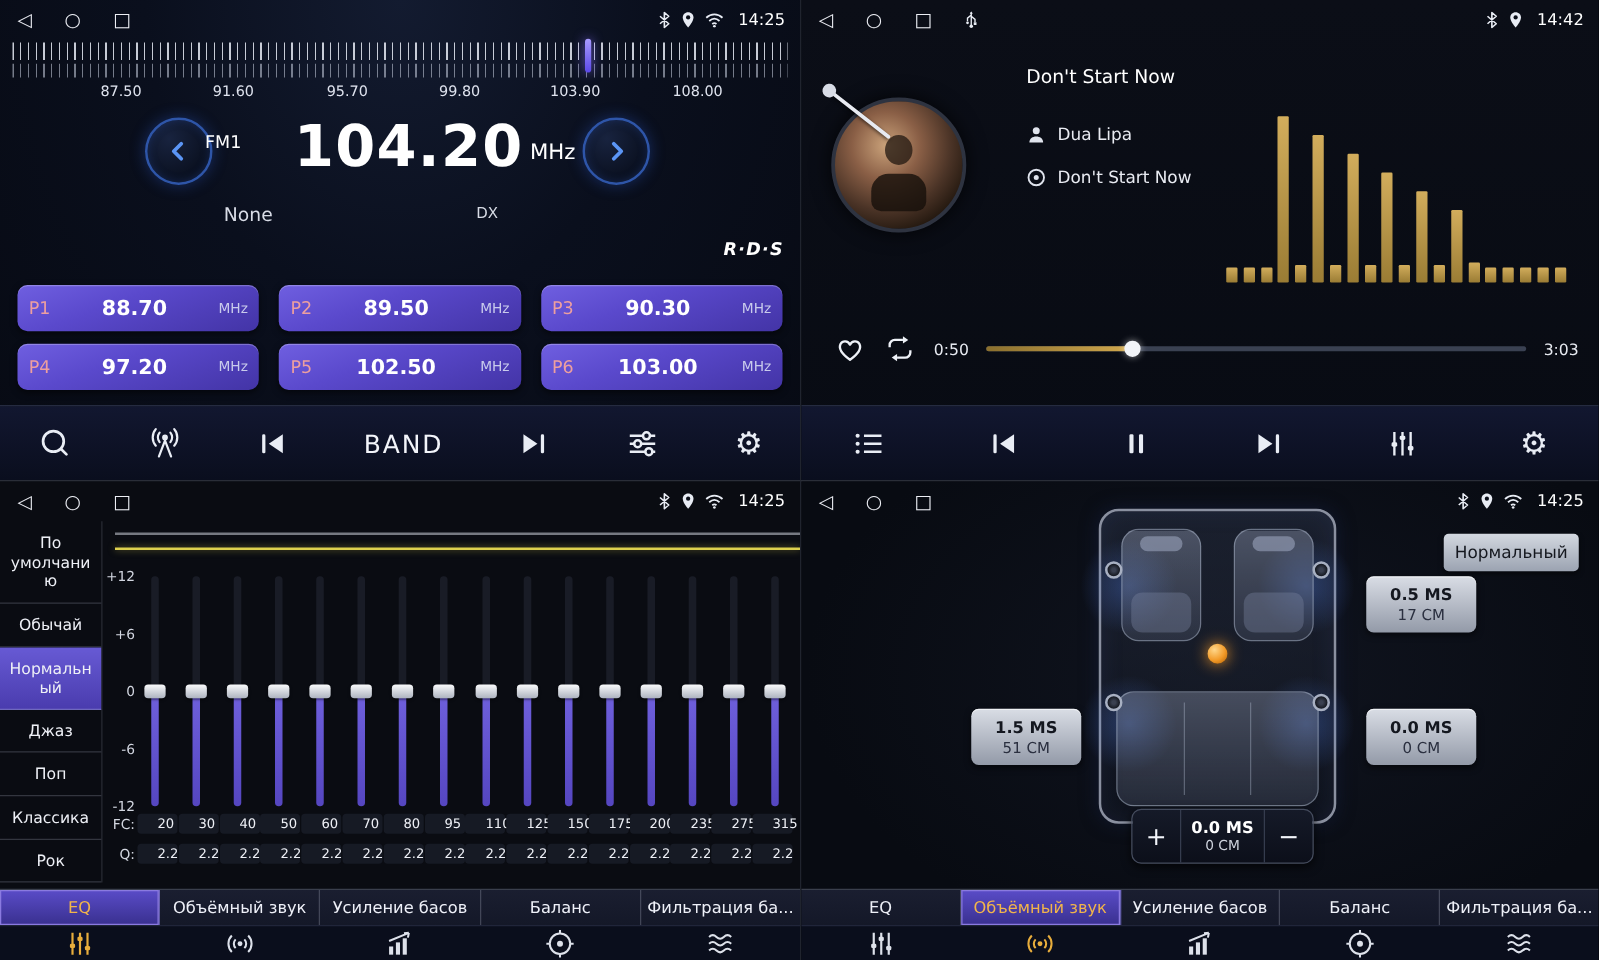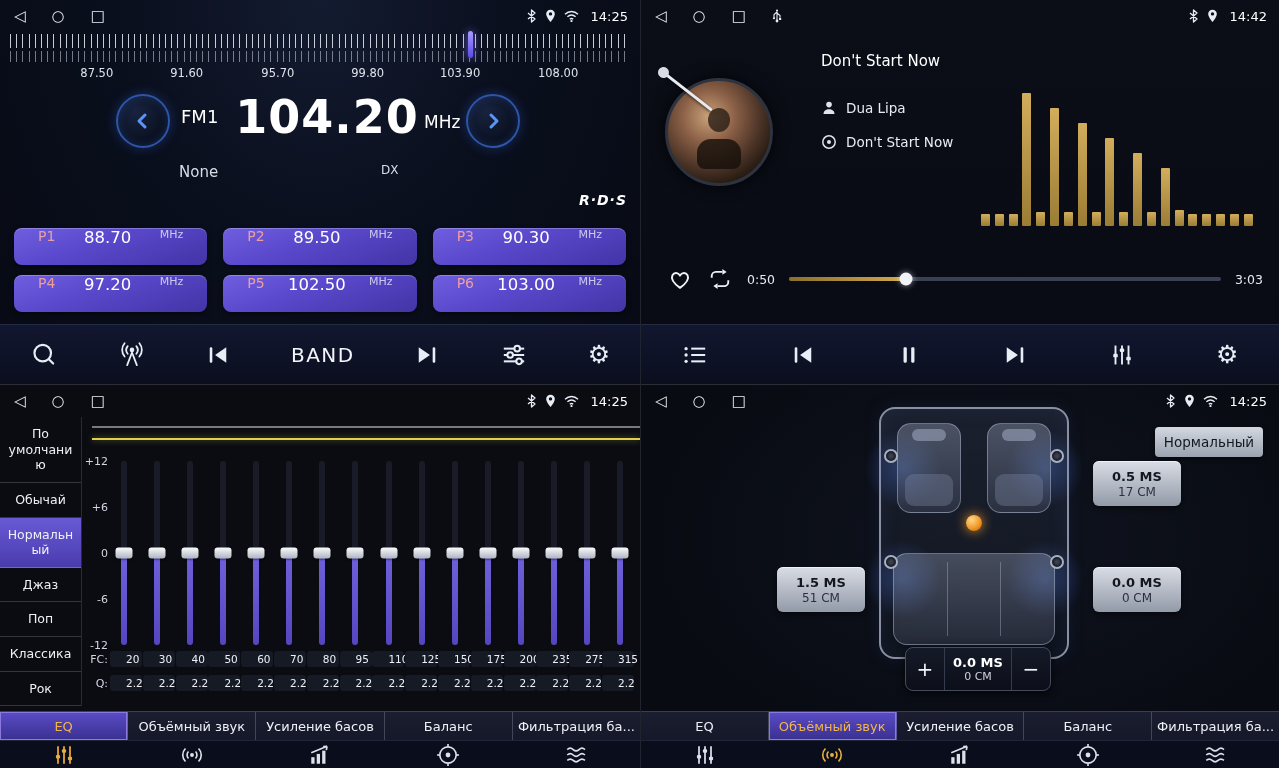--- a/index.html
+++ b/index.html
@@ -23,30 +23,30 @@
 .gear-glyph{font-size:25px;line-height:1;color:#e9edf5}
 
 .ruler{position:absolute;left:10px;right:10px;top:34px;height:48px}
 .ticks{position:absolute;left:0;right:0}
 .t1{top:0;height:14px;background:repeating-linear-gradient(90deg,rgba(232,236,246,.85) 0 1px,transparent 1px 6.2px)}
 .t2{top:17px;height:11px;background:repeating-linear-gradient(90deg,rgba(205,212,228,.55) 0 1px,transparent 1px 6.2px)}
 .scale-lab{position:absolute;top:32px;transform:translateX(-50%);font-size:11.5px;color:#dfe3ee}
 .pointer{position:absolute;top:-3px;width:5px;height:27px;border-radius:3px;background:linear-gradient(180deg,#a89bff,#5b48e8);box-shadow:0 0 9px rgba(130,110,255,.85)}
 .tune-btn{position:absolute;width:54px;height:54px;border-radius:50%;border:2px solid #2e55a8;background:radial-gradient(circle at 35% 30%,#18233f,#0a101f 70%);display:flex;align-items:center;justify-content:center;box-shadow:0 0 12px rgba(50,100,230,.35),inset 0 0 8px rgba(60,110,240,.25)}
 .tleft{left:116px;top:94px}.tright{left:466px;top:94px}
-.fm-band{position:absolute;left:181px;top:106px;font-size:18px;color:#fff}
+.fm-band{position:absolute;left:164px;top:106px;font-size:14px;color:#fff}
 .fm-none{position:absolute;left:179px;top:163px;font-size:15px;color:#d8dce6}
 .fm-freq{position:absolute;left:232px;top:90px;width:190px;text-align:center;font-size:46px;font-weight:700;color:#fff;letter-spacing:1px}
 .fm-unit{position:absolute;left:424px;top:112px;font-size:17px;color:#fff}
 .fm-dx{position:absolute;left:381px;top:163px;font-size:12px;color:#d8dce6}
 .rds{position:absolute;right:13px;top:192px;color:#fff;font-weight:800;font-style:italic;font-size:14px;letter-spacing:1px}
 .presets{position:absolute;left:14px;right:14px;top:228px;display:grid;grid-template-columns:1fr 1fr 1fr;gap:10px 16px}
-.preset{height:37px;border-radius:8px;background:linear-gradient(160deg,#6f5fe0 0%,#5a49cc 40%,#4334a6 100%);box-shadow:inset 0 1px 0 rgba(255,255,255,.25),0 2px 5px rgba(0,0,0,.5);display:flex;padding:0 24px}
+.preset{height:37px;border-radius:8px;background:linear-gradient(160deg,#6f5fe0 0%,#5a49cc 40%,#4334a6 100%);box-shadow:inset 0 1px 0 rgba(255,255,255,.25),0 2px 5px rgba(0,0,0,.5);display:flex;align-items:center;padding:0 9px}
 .p-name{font-size:14px;color:#ed9f9f}
-.p-freq{flex:1;text-align:center;color:#fff;font-size:16.5px;font-weight:400}
+.p-freq{flex:1;text-align:center;color:#fff;font-size:16.5px;font-weight:700}
 .p-unit{font-size:11px;color:#c9cbec}
 
 .disc{position:absolute;left:24px;top:78px;width:108px;height:108px;border-radius:50%;border:3px solid #2e3340;background:radial-gradient(circle at 40% 35%,#caa27a 0%,#8a5f46 30%,#4a3326 58%,#23180f 78%,#120c08 100%);box-shadow:0 0 16px rgba(0,0,0,.8)}
 .fig-head{position:absolute;left:50%;top:26%;transform:translateX(-50%);width:22px;height:24px;border-radius:50%;background:#201710;opacity:.75}
 .fig-body{position:absolute;left:50%;bottom:14%;transform:translateX(-50%);width:44px;height:30px;border-radius:14px 14px 8px 8px;background:#150f0a;opacity:.8}
 .tonearm{position:absolute;left:-4px;top:-10px;width:62px;height:3px;background:#e8ebf2;border-radius:2px;transform:rotate(38deg);transform-origin:left top;box-shadow:0 1px 3px rgba(0,0,0,.6)}
 .tonearm::before{content:"";position:absolute;left:-5px;top:-4px;width:11px;height:11px;border-radius:50%;background:#d8dce6}
 .song-title{position:absolute;left:180px;top:52px;font-size:15px;color:#fff}
 .meta{position:absolute;display:flex;align-items:center;gap:9px;color:#e9ebf2;font-size:13.5px}
 .artist-row{left:180px;top:100px}

